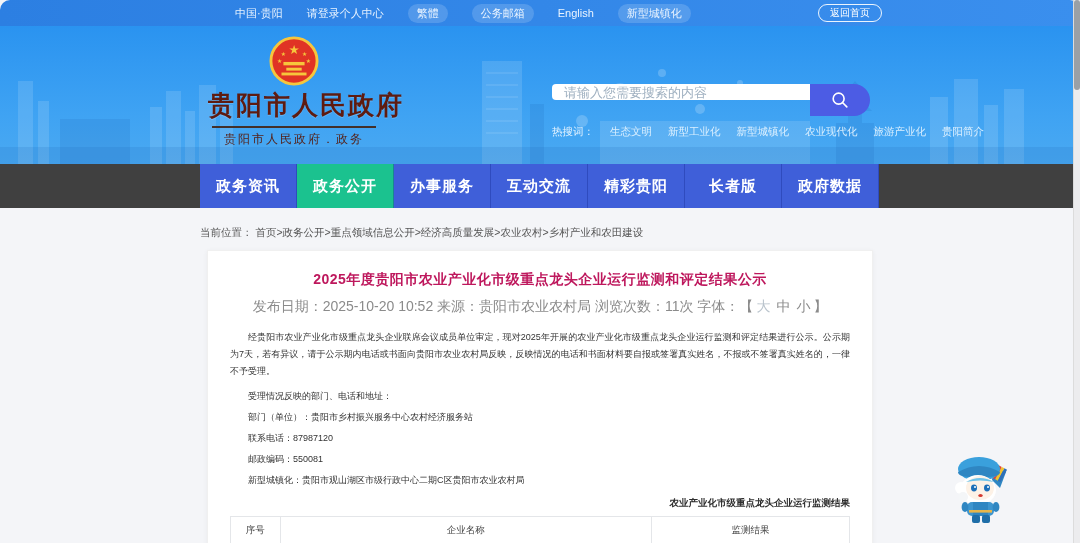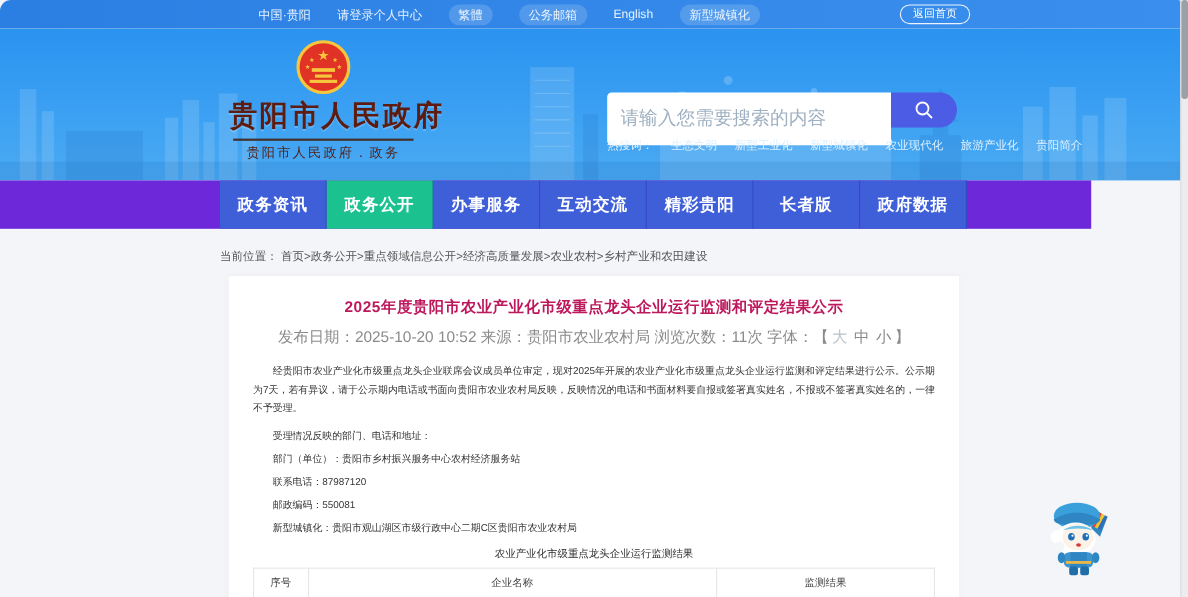--- a/index.html
+++ b/index.html
@@ -21,52 +21,52 @@
 
   .logo{position:absolute;left:208px;top:10px;width:172px;text-align:center;}
   .emblem{width:50px;height:50px;margin:0 auto;display:block;}
   .site-title{font-size:26px;font-weight:bold;color:#5e1b10;letter-spacing:2px;margin-top:2px;
     text-shadow:0 1px 0 rgba(255,255,255,.18);white-space:nowrap;}
   .logo-line{height:2px;background:#43302a;margin:3px 4px 3px 4px;}
   .site-sub{font-size:12px;font-weight:normal;color:#54221a;letter-spacing:2px;white-space:nowrap;}
   .site-url{font-size:12.5px;font-weight:bold;color:#ffffff;letter-spacing:1px;margin-top:2px;}
 
   .search-wrap{position:absolute;left:552px;top:58px;width:318px;height:32px;display:flex;}
-  .search-input{flex:1;height:48px;border:none;outline:none;border-radius:4px 0 0 4px;
-    padding:0 12px;font-size:17px;color:#333;background:#fff;font-family:inherit;}
+  .search-input{flex:1;height:16px;border:none;outline:none;border-radius:4px 0 0 4px;
+    padding:0 12px;font-size:13px;color:#333;background:#fff;font-family:inherit;}
   .search-input::placeholder{color:#9fb0c0;}
   .search-btn{width:60px;height:32px;background:#4c5ce4;border:none;border-radius:0 16px 16px 0;
     display:flex;align-items:center;justify-content:center;cursor:pointer;}
   .hot{position:absolute;left:552px;top:99px;display:flex;align-items:center;gap:16px;font-size:10.5px;}
   .hot-label{color:#e6f4ff;}
   .hot-word{color:#dcf0ff;cursor:pointer;white-space:nowrap;}
 
   
-  .nav{position:absolute;top:164px;left:0;width:992px;height:44px;background:#6d28d9;}
+  .nav{position:absolute;top:164px;left:0;width:1080px;height:44px;background:#404040;}
   .nav-tabs{position:absolute;left:200px;top:0;height:44px;display:flex;}
   .nav-tab{width:96px;height:44px;display:flex;align-items:center;justify-content:center;
     color:#fff;font-size:15px;font-weight:bold;background:#3f5fd9;cursor:pointer;
     border-right:1px solid rgba(25,45,150,.4);letter-spacing:1px;white-space:nowrap;}
   .nav-tab.active{background:#1bc28f;}
 
   
   .breadcrumb{position:absolute;left:200px;top:226px;font-size:10.5px;color:#555;}
   .crumb{cursor:pointer;}
   .crumb-sep{color:#555;}
 
   
   .card{position:absolute;left:207px;top:250px;width:666px;height:330px;background:#fff;
     border:1px solid #f0f0f0;box-shadow:0 1px 5px rgba(0,0,0,.05);box-sizing:border-box;padding:20px 22px 0 22px;}
   .article-title{text-align:center;font-size:14px;font-weight:bold;color:#be185d;letter-spacing:.5px;}
   .meta{text-align:center;font-size:14px;color:#8b8b8b;margin-top:9px;white-space:nowrap;}
   .meta .fs{margin:0 3px;cursor:pointer;}
   .meta .fs-big{color:#b9c3cc;}
   .para{font-size:9px;line-height:17px;color:#333;text-indent:2em;margin:13px 0 0 0;text-align:justify;}
   .line{font-size:9px;line-height:10px;color:#333;text-indent:2em;margin:11px 0 0 0;}
-  .table-caption{text-align:center;font-size:9.5px;font-weight:normal;color:#2e2e2e;margin:12px 0 6px 0;}
+  .table-caption{text-align:right;font-size:9.5px;font-weight:bold;color:#2e2e2e;margin:12px 0 6px 0;}
   table.result{width:100%;border-collapse:collapse;table-layout:fixed;}
   table.result th{font-weight:normal;}
   table.result th,table.result td{border:1px solid #e4e6e9;font-size:9.5px;color:#444;
     text-align:center;vertical-align:middle;}
   table.result th{height:24px;}
   .col-no{width:8%;} .col-name{width:60%;} .col-result{width:32%;}
 
   
   .mascot{position:absolute;left:948px;top:452px;width:66px;height:74px;cursor:pointer;}
 

